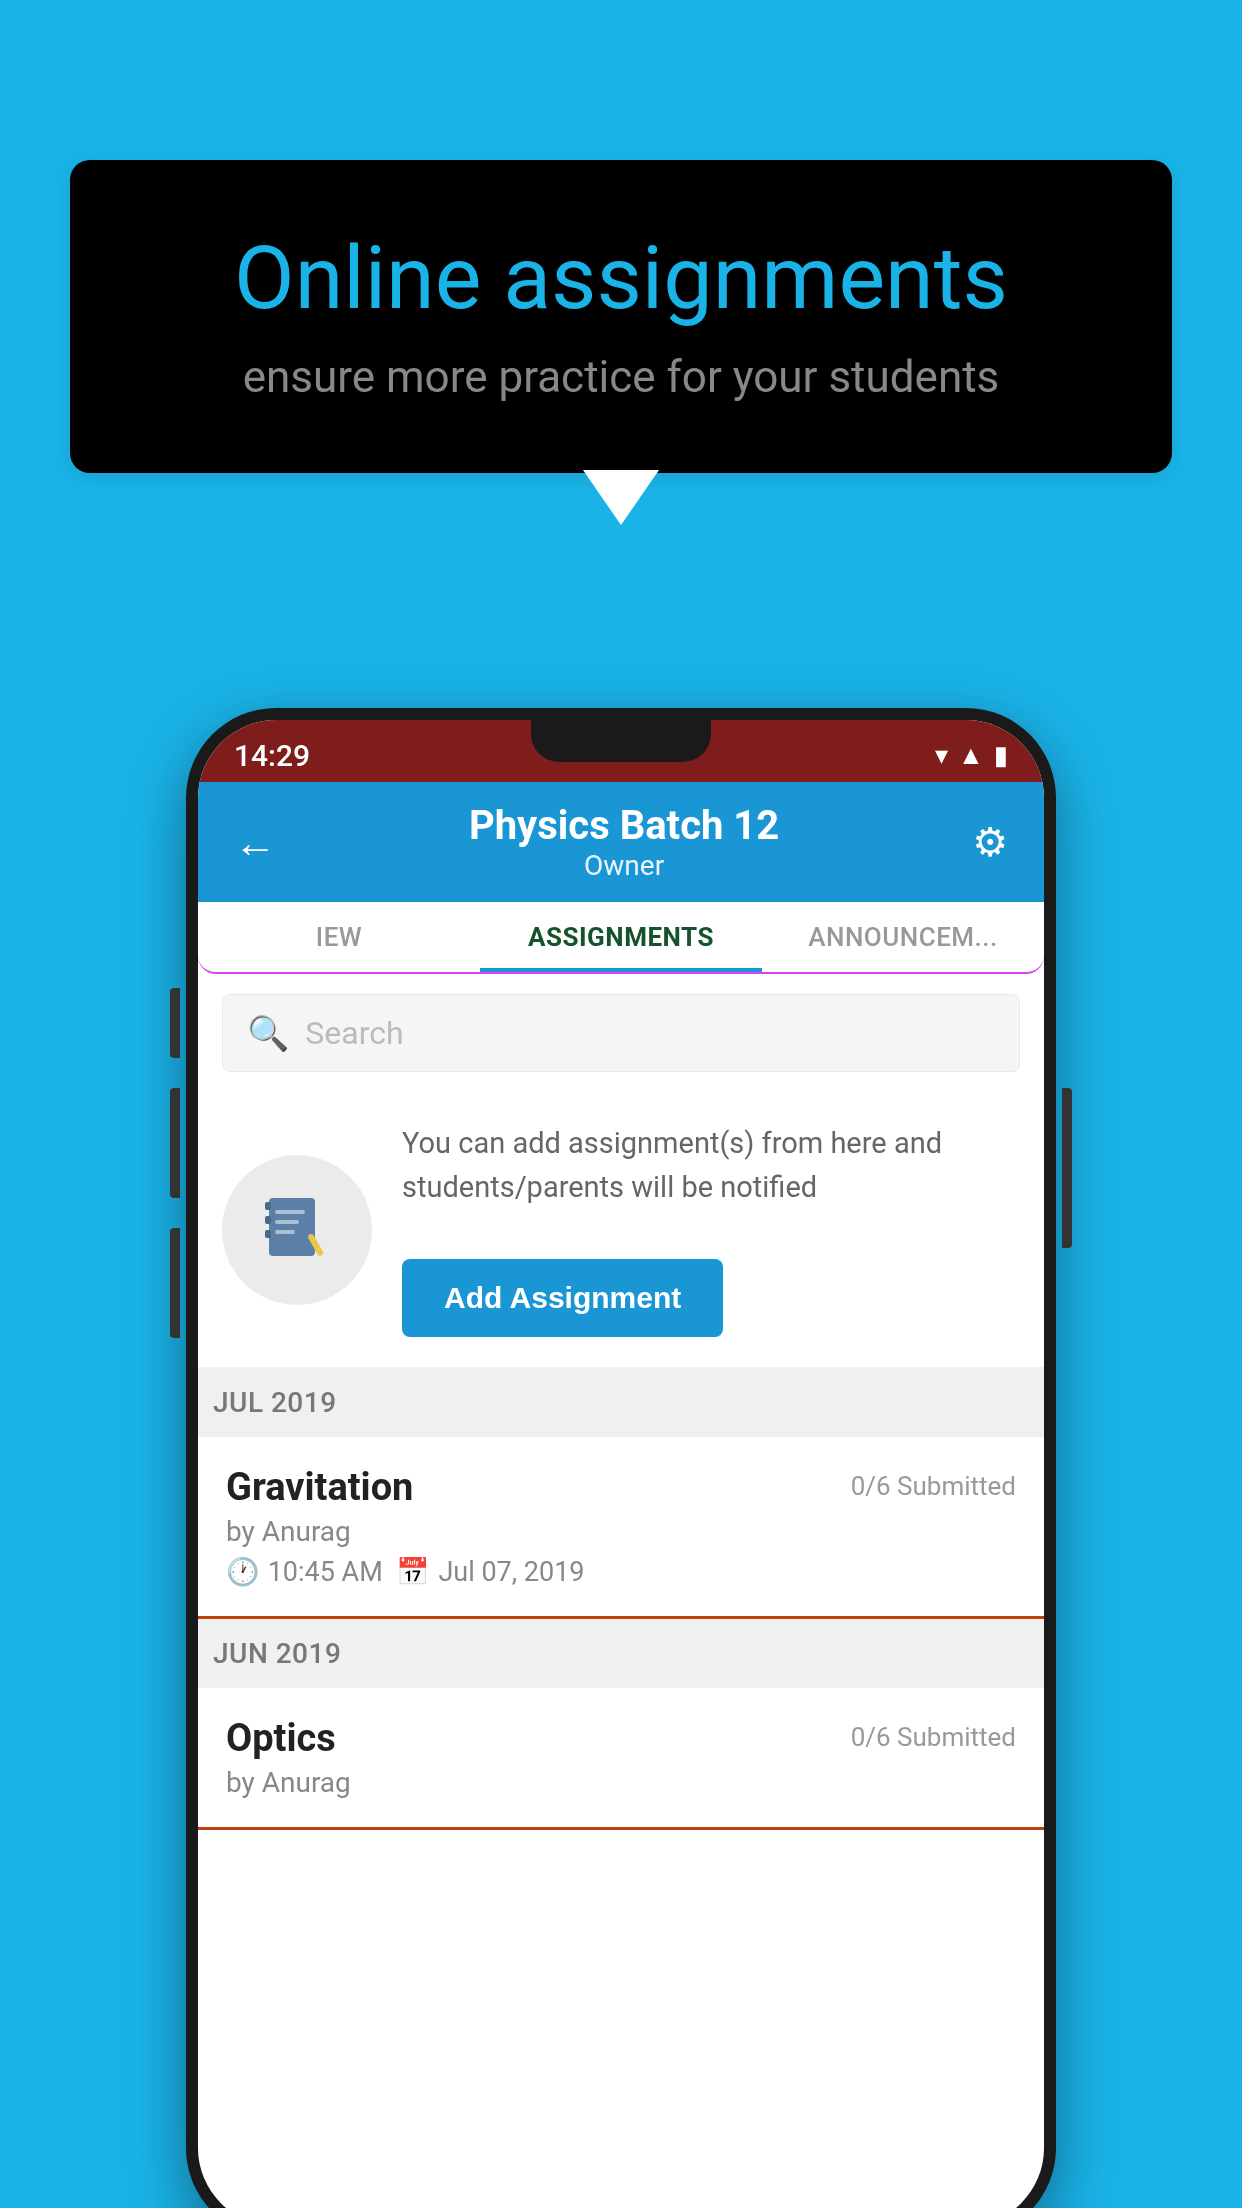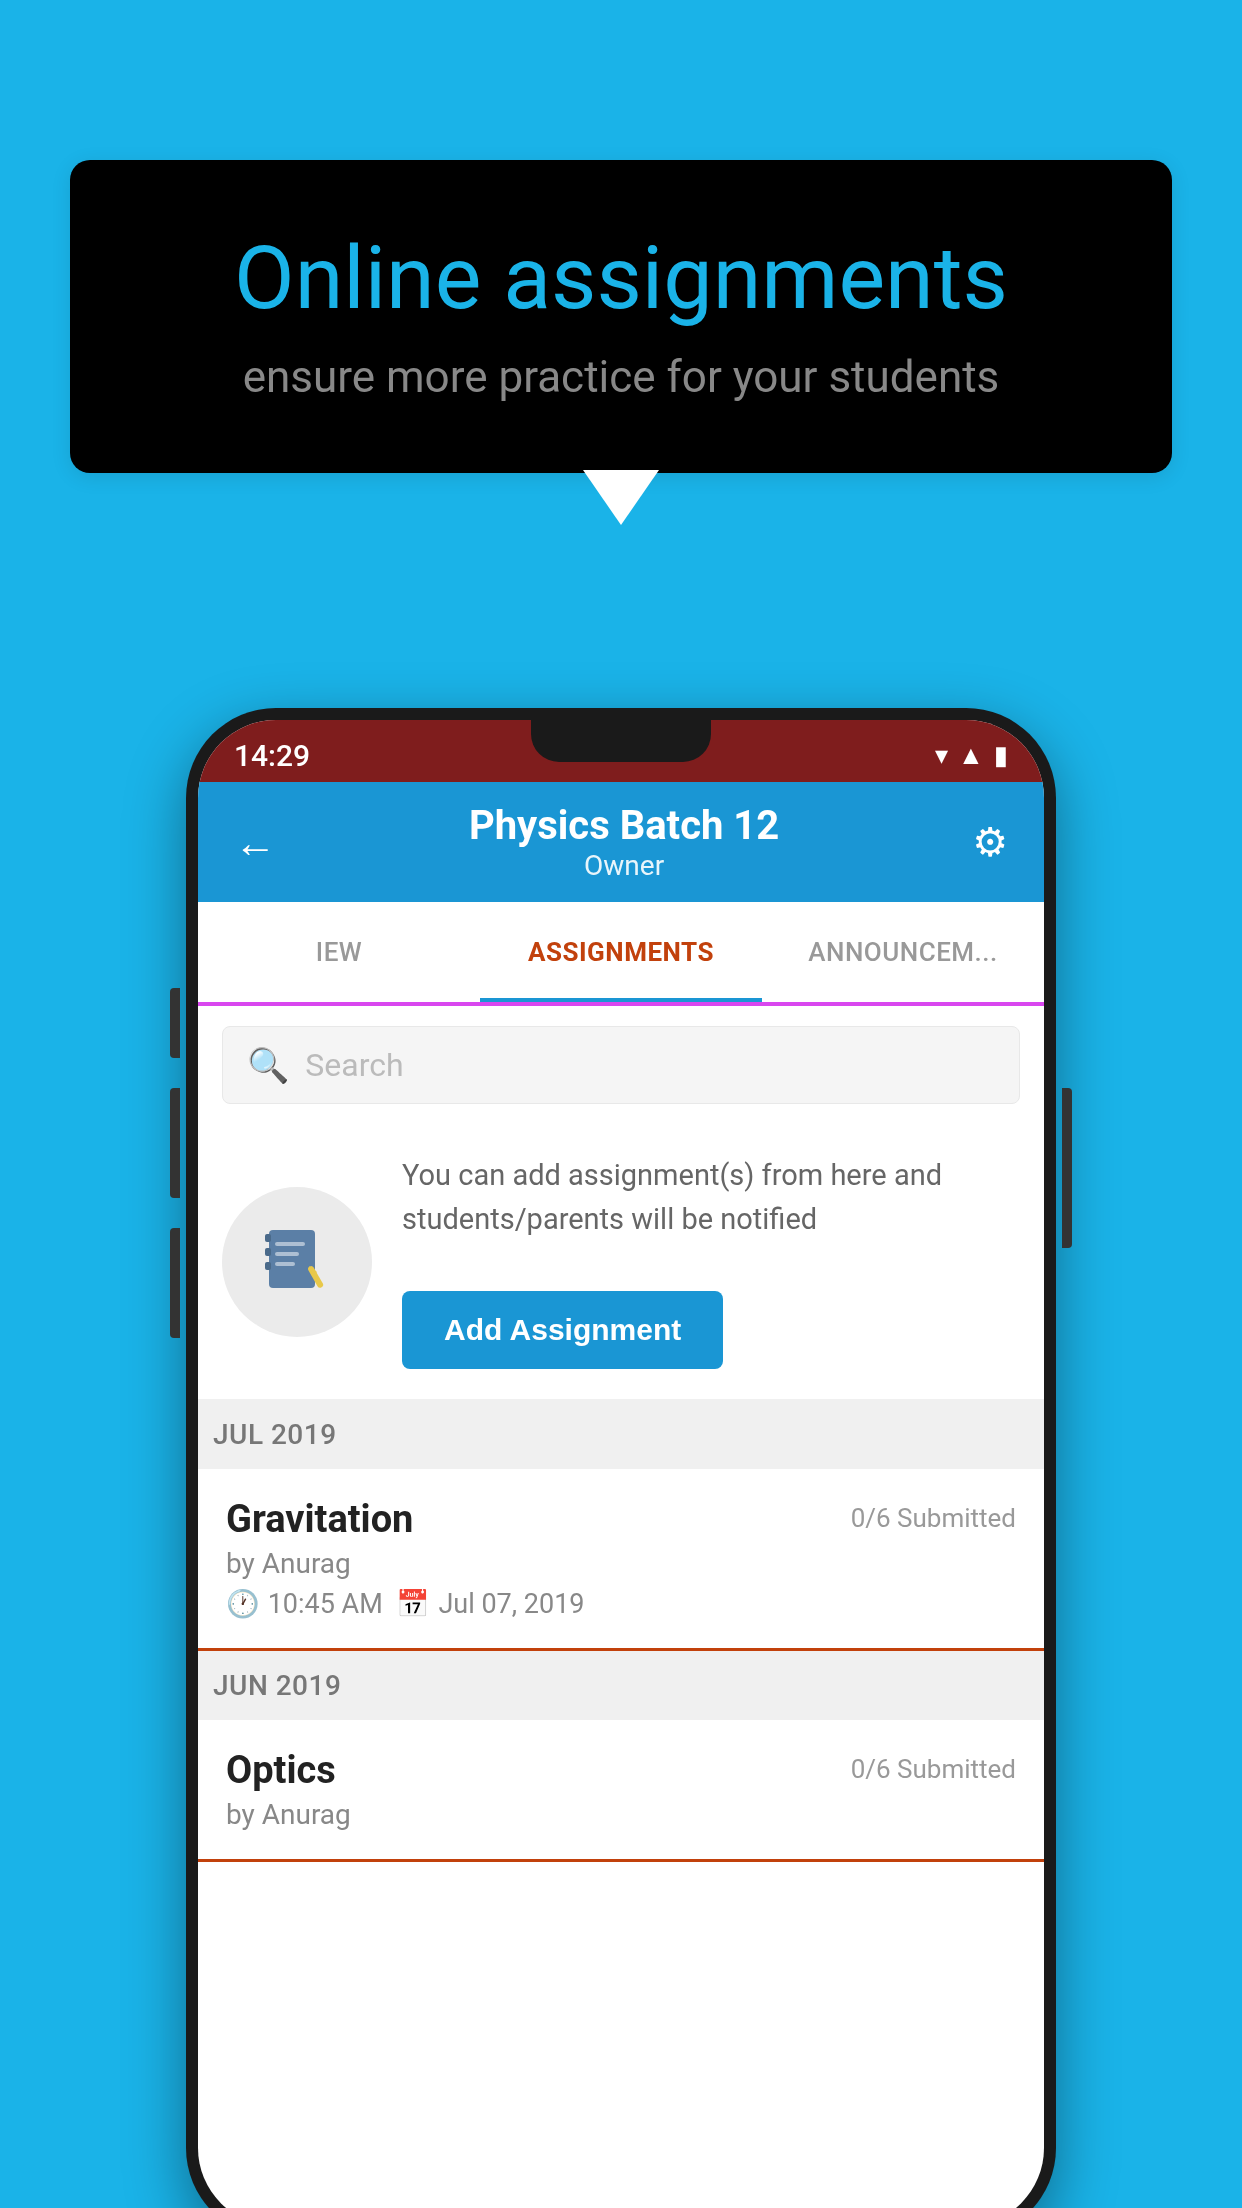--- a/index.html
+++ b/index.html
@@ -156,39 +156,40 @@
 
     .header-settings {
       color: white;
       font-size: 40px;
     }
 
     
     .tab-bar {
       display: flex;
       background: white;
-      border-bottom: 4px solid #d946ef;
-      height: 104px;
+      border-bottom: 2px solid #d946ef;
+      height: 72px;
+      border-radius: 18px;
     }
 
     .tab-item {
       flex: 1;
       display: flex;
       align-items: center;
       justify-content: center;
       font-size: 26px;
       color: #999;
       font-weight: 500;
       letter-spacing: 0.5px;
       position: relative;
       cursor: pointer;
     }
 
     .tab-item.active {
-      color: #c2410c;
+      color: #14532d;
       font-weight: 700;
     }
 
     .tab-item.active::after {
       content: '';
       position: absolute;
       bottom: 0;
       left: 0;
       right: 0;
       height: 4px;

